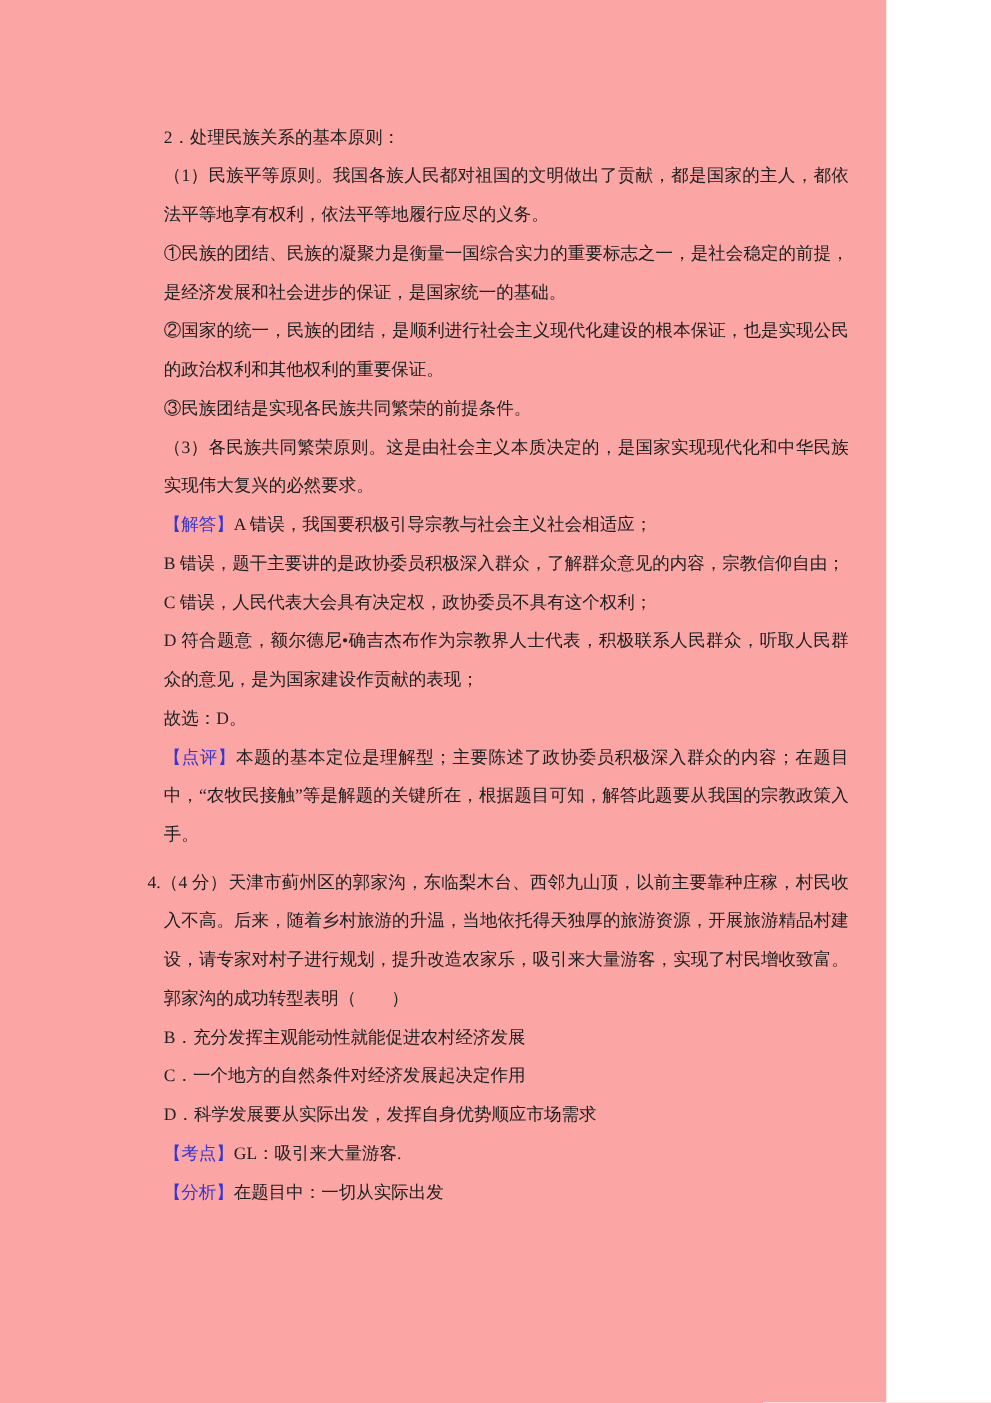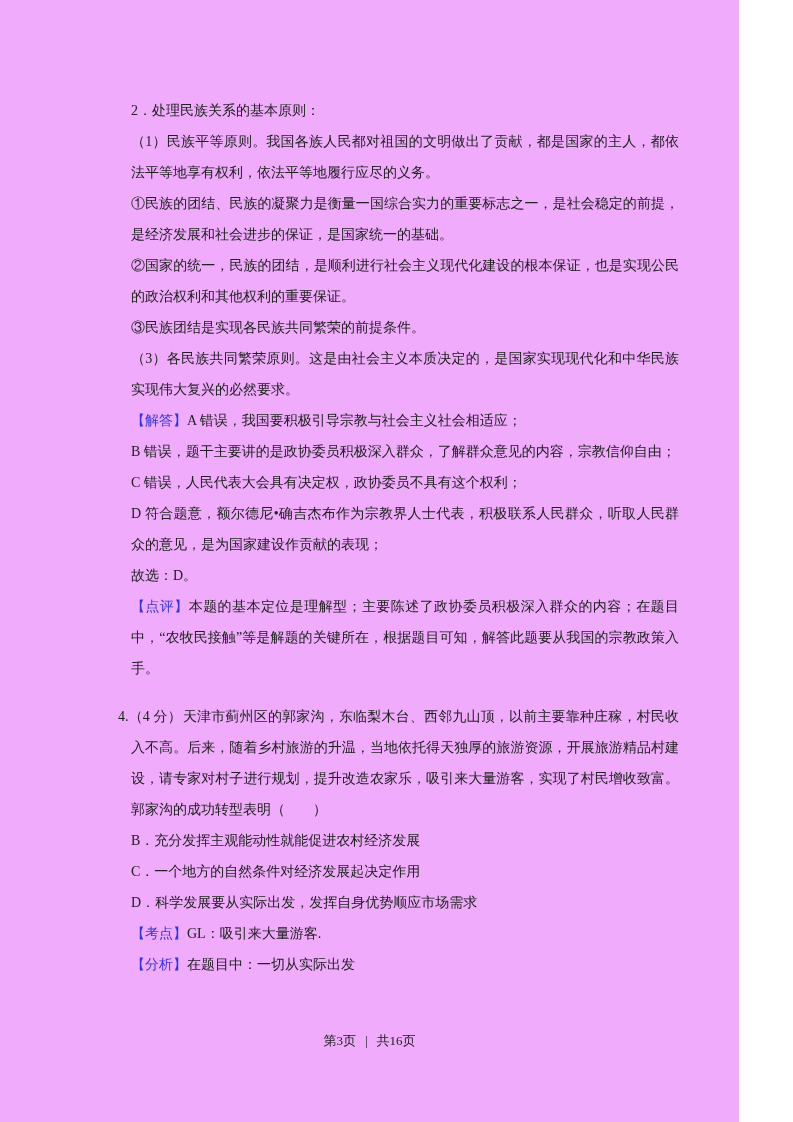--- a/index.html
+++ b/index.html
@@ -3,45 +3,46 @@
 <meta charset="utf-8">
 <title>Exam Answer Page</title>
 <style>
   html, body {
     margin: 0;
     padding: 0;
     background: #ffffff;
   }
   .page {
     position: relative;
-    width: 739px;
+    width: 687px;
     height: 1122px;
-    background: #f0abfc;
+    background: #fca5a5;
     font-family: "Liberation Serif", "DejaVu Serif", serif;
     color: #212121;
     overflow: hidden;
+    padding-left: 22px;
   }
   .content {
     position: absolute;
     left: 131px;
     top: 95px;
     width: 548px;
     font-size: 14px;
     line-height: 31px;
     text-align: justify;
   }
   .para {
     margin: 0;
     padding: 0;
   }
   .blue-label {
     color: #3636d2;
   }
   .q4-stem {
-    margin-top: 17px;
+    margin-top: 7px;
     text-indent: -13px; 
   }
   .q-score {
     margin-right: 1px;
   }
   .footer {
     position: absolute;
     left: 0;
     top: 1031px;
     width: 100%;
@@ -96,15 +97,14 @@
     <p class="para"><span>C．</span><span>一个地方的自然条件对经济发展起决定作用</span></p>
 
     <p class="para"><span>D．</span><span>科学发展要从实际出发，发挥自身优势顺应市场需求</span></p>
 
     <p class="para"><span class="blue-label">【考点】</span><span>GL：吸引来大量游客.</span></p>
 
     <p class="para"><span class="blue-label">【分析】</span><span>在题目中：一切从实际出发</span></p>
 
   </div>
 
-  <div class="footer"><span>第3页</span><span class="sep">|</span><span>共16页</span></div>
 
 </div>
 
 </body></html>

